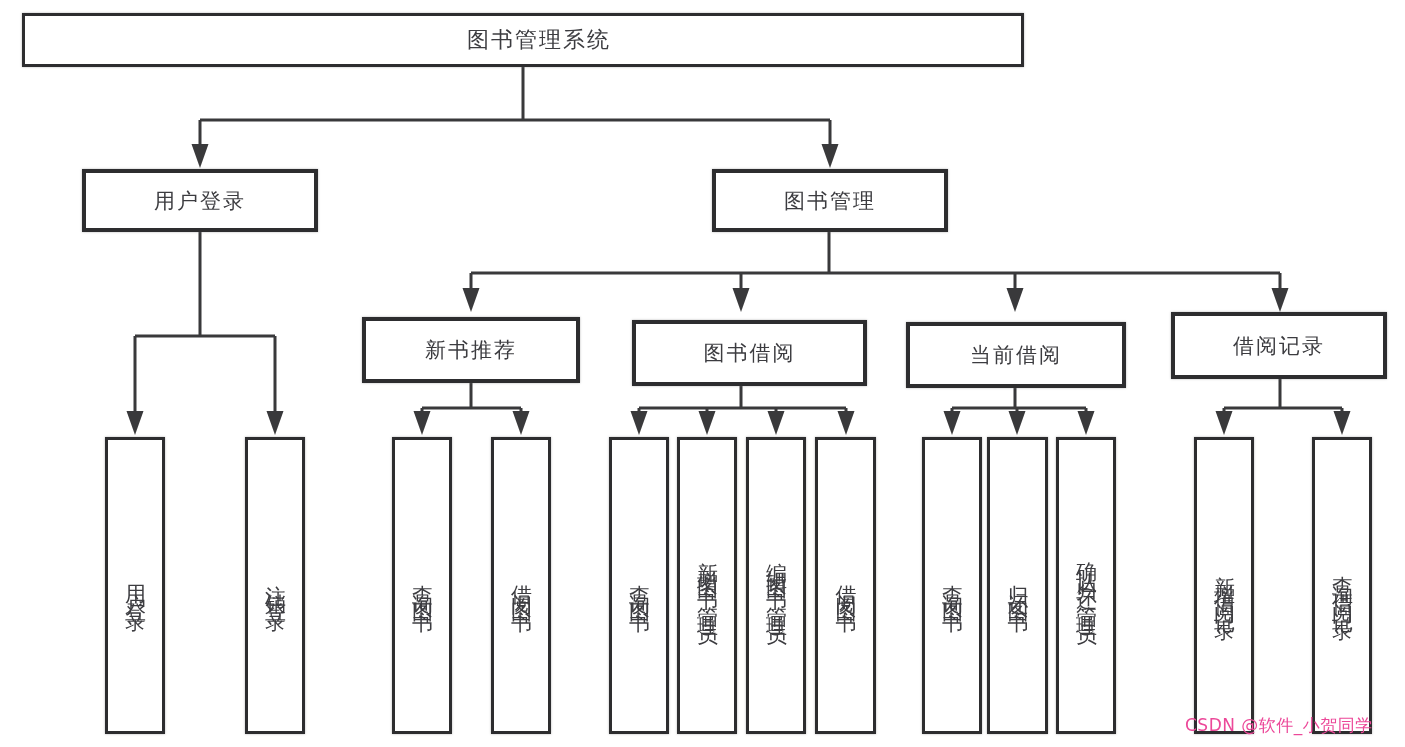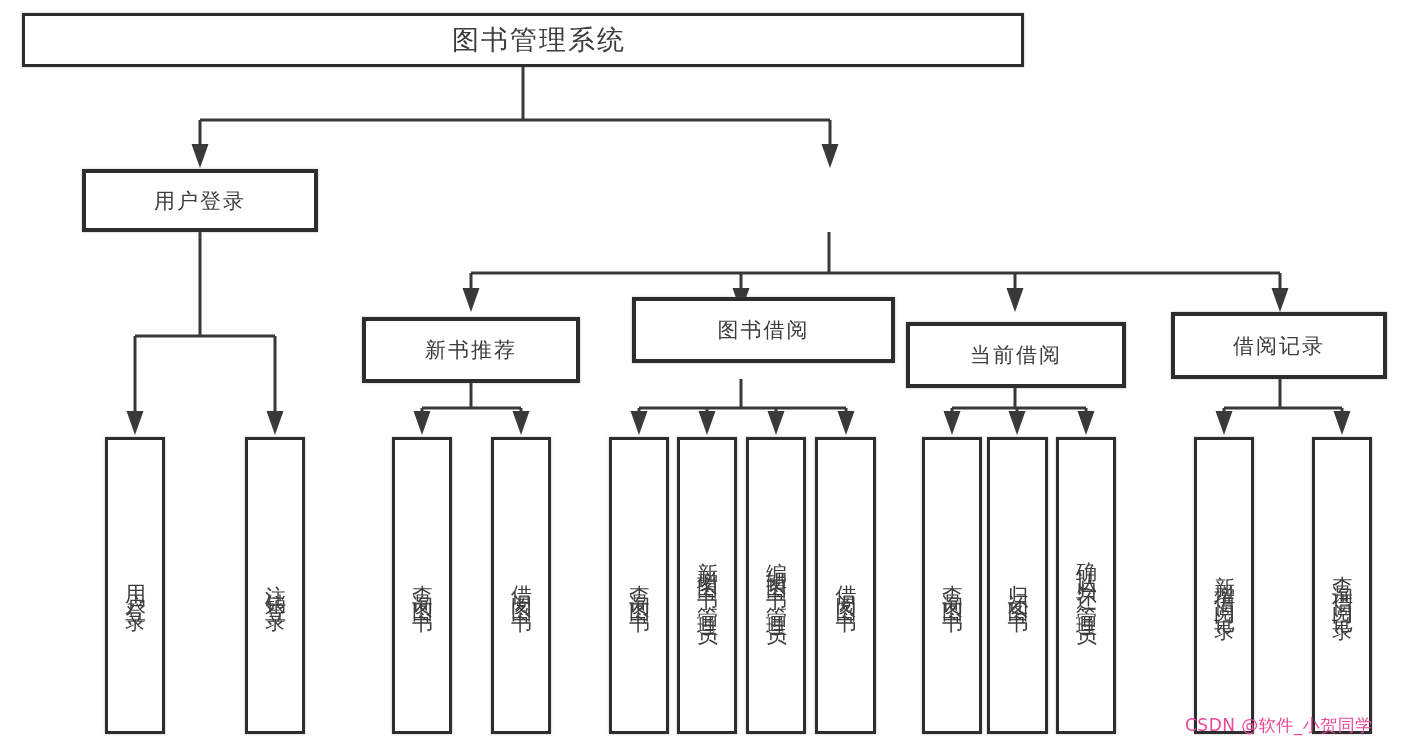--- a/index.html
+++ b/index.html
@@ -17,21 +17,21 @@
     background: #ffffff;
     border: 3px solid #2d2d2f;
     color: #3c3c40;
     display: flex;
     align-items: center;
     justify-content: center;
     box-shadow: 0 0 2px rgba(120,120,120,0.55);
   }
   .hbox { font-size: 21px; letter-spacing: 2px; white-space: nowrap; }
   .hbox.lvl { border-width: 4px; }
-  .hbox.root { font-size: 27px; padding-left: 32px; }
+  .hbox.root { font-size: 22px; padding-left: 32px; }
   .vbox {
     writing-mode: vertical-rl;
     text-orientation: mixed;
     font-size: 21px;
     letter-spacing: 9px;
     line-height: 1;
   }
 
   .watermark {
     position: absolute;
@@ -81,23 +81,24 @@
     <polygon class="ah" points="1077.5,411 1094.5,411 1086,435"></polygon>
 
     <path class="ln" d="M1280,377 V409 M1224,408 H1342 M1224,408 V414 M1342,408 V414"></path>
     <polygon class="ah" points="1215.5,411 1232.5,411 1224,435"></polygon>
     <polygon class="ah" points="1333.5,411 1350.5,411 1342,435"></polygon>
   </svg>
 
   <div class="node hbox root" style="left:22px; top:13px; width:1002px; height:54px;">图书管理系统</div>
 
   <div class="node hbox lvl" style="left:82px; top:169px; width:236px; height:63px;">用户登录</div>
+  <div class="node hbox lvl" style="left:712px; top:169px; width:236px; height:63px;">图书管理</div>
 
   <div class="node hbox lvl" style="left:362px; top:317px; width:218px; height:66px;">新书推荐</div>
-  <div class="node hbox lvl" style="left:632px; top:297px; width:263px; height:66px;">图书借阅</div>
+  <div class="node hbox lvl" style="left:632px; top:320px; width:235px; height:66px;">图书借阅</div>
   <div class="node hbox lvl" style="left:906px; top:313px; width:220px; height:66px;margin-top:9px;">当前借阅</div>
   <div class="node hbox lvl" style="left:1171px; top:312px; width:216px; height:67px;">借阅记录</div>
 
   <div class="node vbox" style="left:105px; top:437px; width:60px; height:297px;">用户登录</div>
   <div class="node vbox" style="left:245px; top:437px; width:60px; height:297px;">注销登录</div>
 
   <div class="node vbox" style="left:392px; top:437px; width:60px; height:297px;">查询图书</div>
   <div class="node vbox" style="left:491px; top:437px; width:60px; height:297px;">借阅图书</div>
 
   <div class="node vbox" style="left:609px; top:437px; width:60px; height:297px;">查询图书</div>

